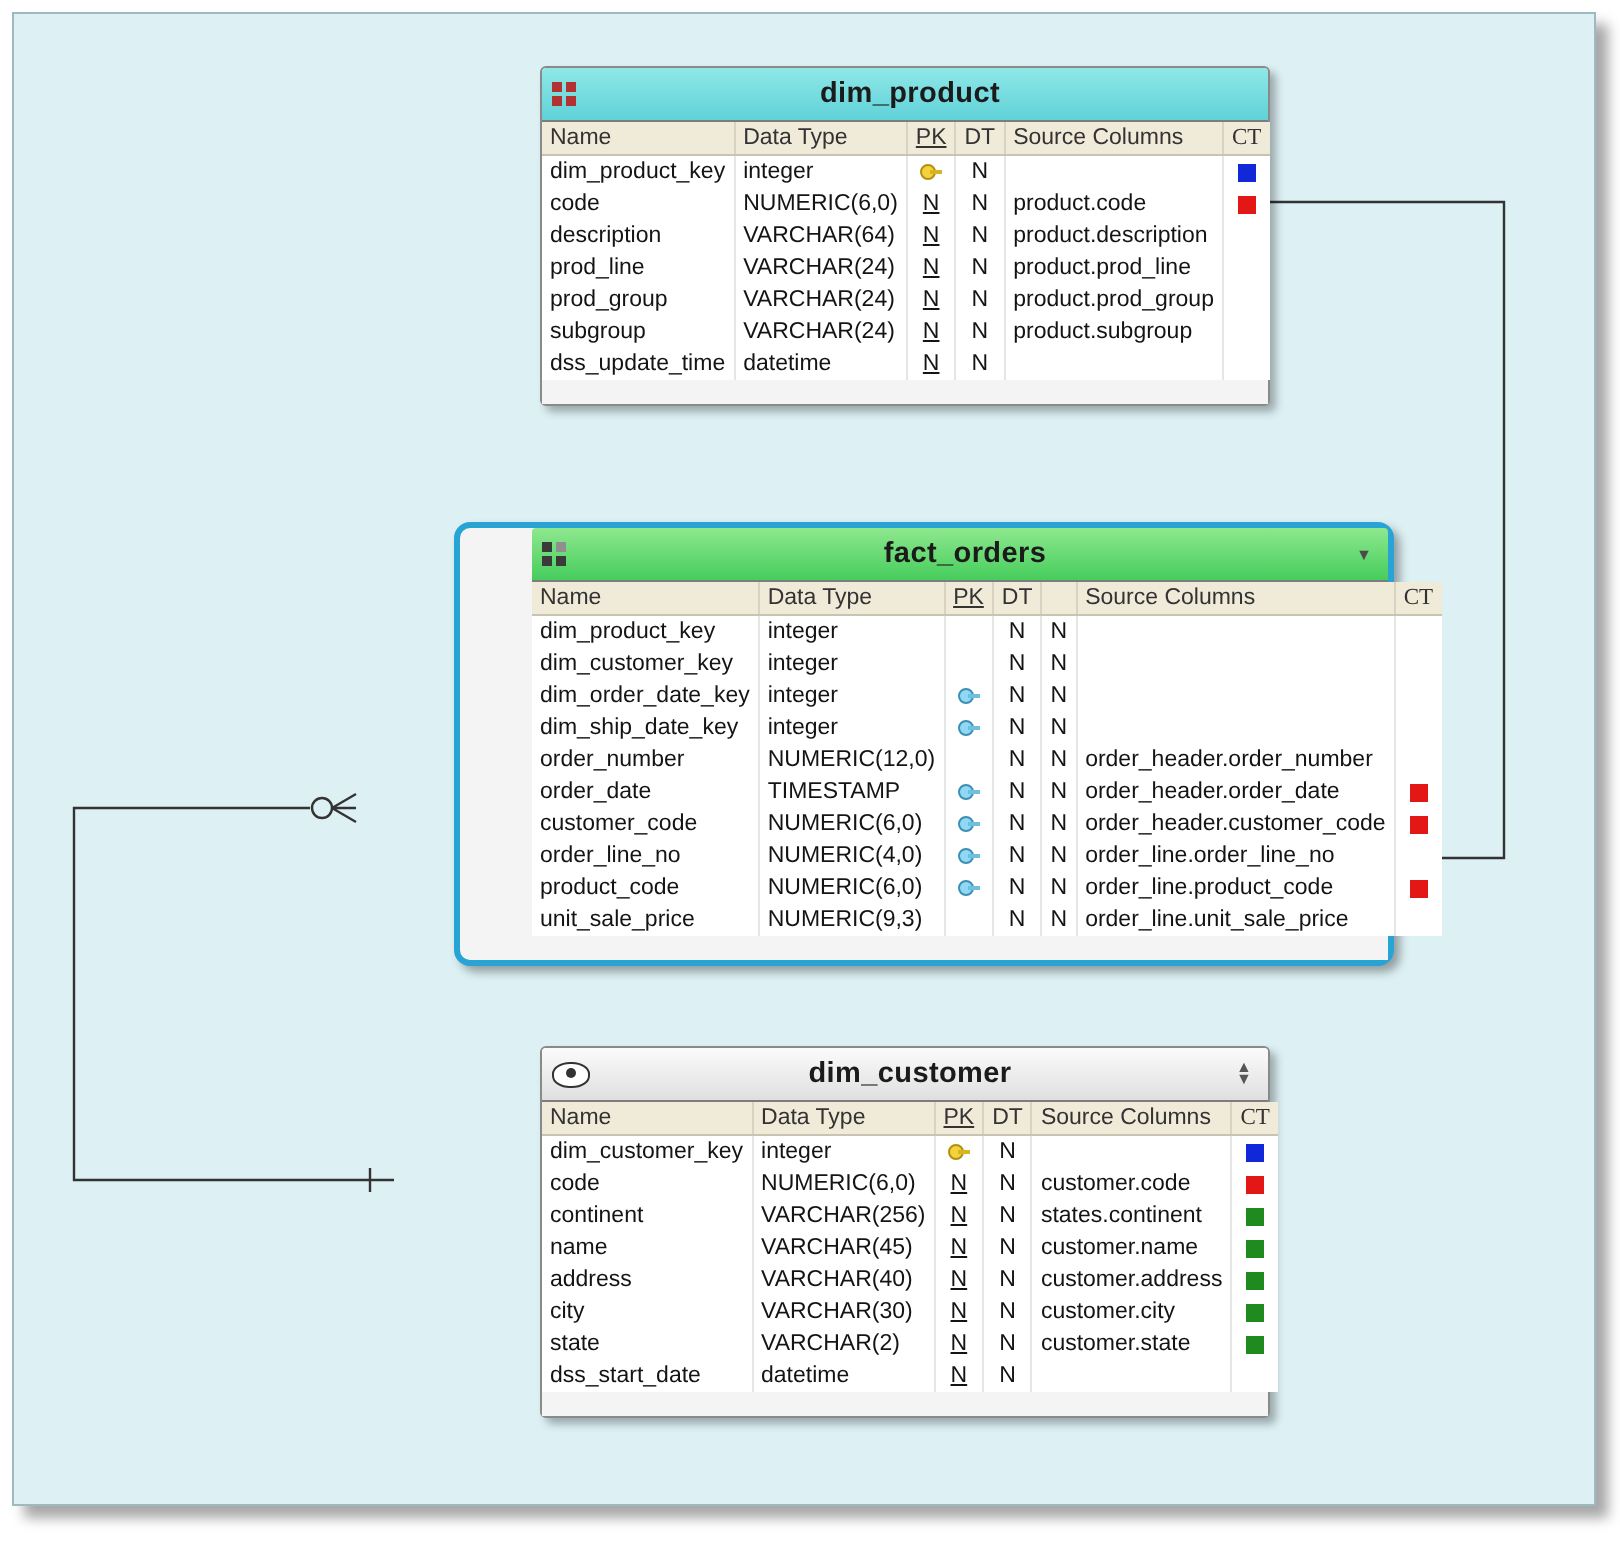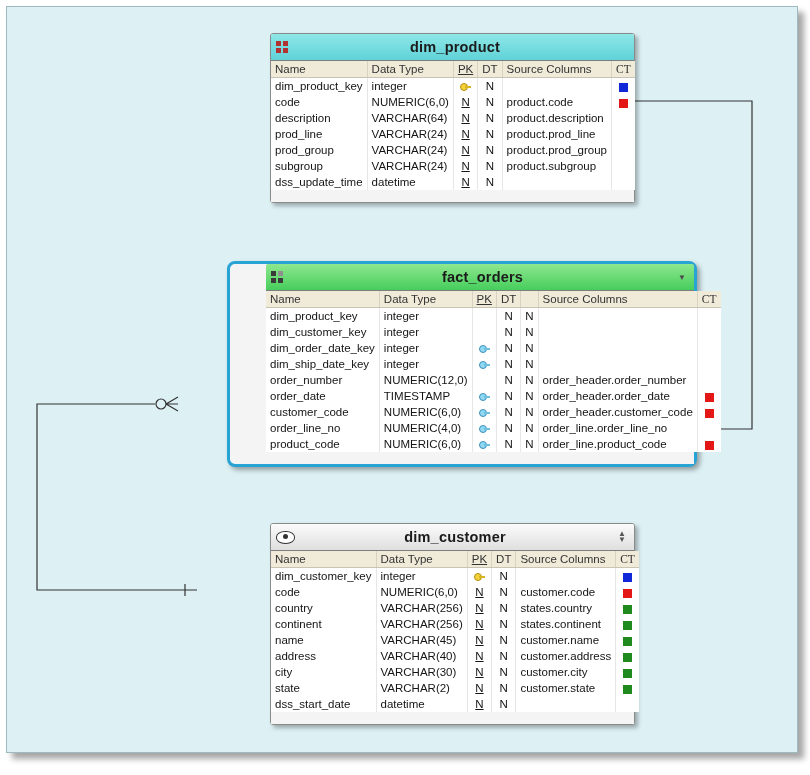--- a/index.html
+++ b/index.html
@@ -335,20 +335,29 @@
             </tr>
             <tr>
               <td>product_code</td>
               <td>NUMERIC(6,0)</td>
               <td class="c-pk"><span class="key blue"></span></td>
               <td class="c-dt">N</td>
               <td class="c-dt">N</td>
               <td>order_line.product_code</td>
               <td class="c-ct"><span class="chip chip-red"></span></td>
             </tr>
+            <tr>
+              <td>unit_sale_price</td>
+              <td>NUMERIC(9,3)</td>
+              <td class="c-pk"></td>
+              <td class="c-dt">N</td>
+              <td class="c-dt">N</td>
+              <td>order_line.unit_sale_price</td>
+              <td class="c-ct"></td>
+            </tr>
           </tbody>
       </table>
     </div>
     <div class="footer"></div>
   </div>
 
   <div class="tbl" id="tbl-dim_customer" style="left:215px; top:516px; width:363px;">
     <div class="title t-grey">
       <span class="t-icon">
         <span class="eye">
@@ -384,28 +393,20 @@
             </tr>
             <tr>
               <td>code</td>
               <td>NUMERIC(6,0)</td>
               <td class="c-pk">N</td>
               <td class="c-dt">N</td>
               <td>customer.code</td>
               <td class="c-ct"><span class="chip chip-red"></span></td>
             </tr>
             <tr>
-              <td>country</td>
-              <td>VARCHAR(256)</td>
-              <td class="c-pk">N</td>
-              <td class="c-dt">N</td>
-              <td>states.country</td>
-              <td class="c-ct"><span class="chip chip-green"></span></td>
-            </tr>
-            <tr>
               <td>continent</td>
               <td>VARCHAR(256)</td>
               <td class="c-pk">N</td>
               <td class="c-dt">N</td>
               <td>states.continent</td>
               <td class="c-ct"><span class="chip chip-green"></span></td>
             </tr>
             <tr>
               <td>name</td>
               <td>VARCHAR(45)</td>

